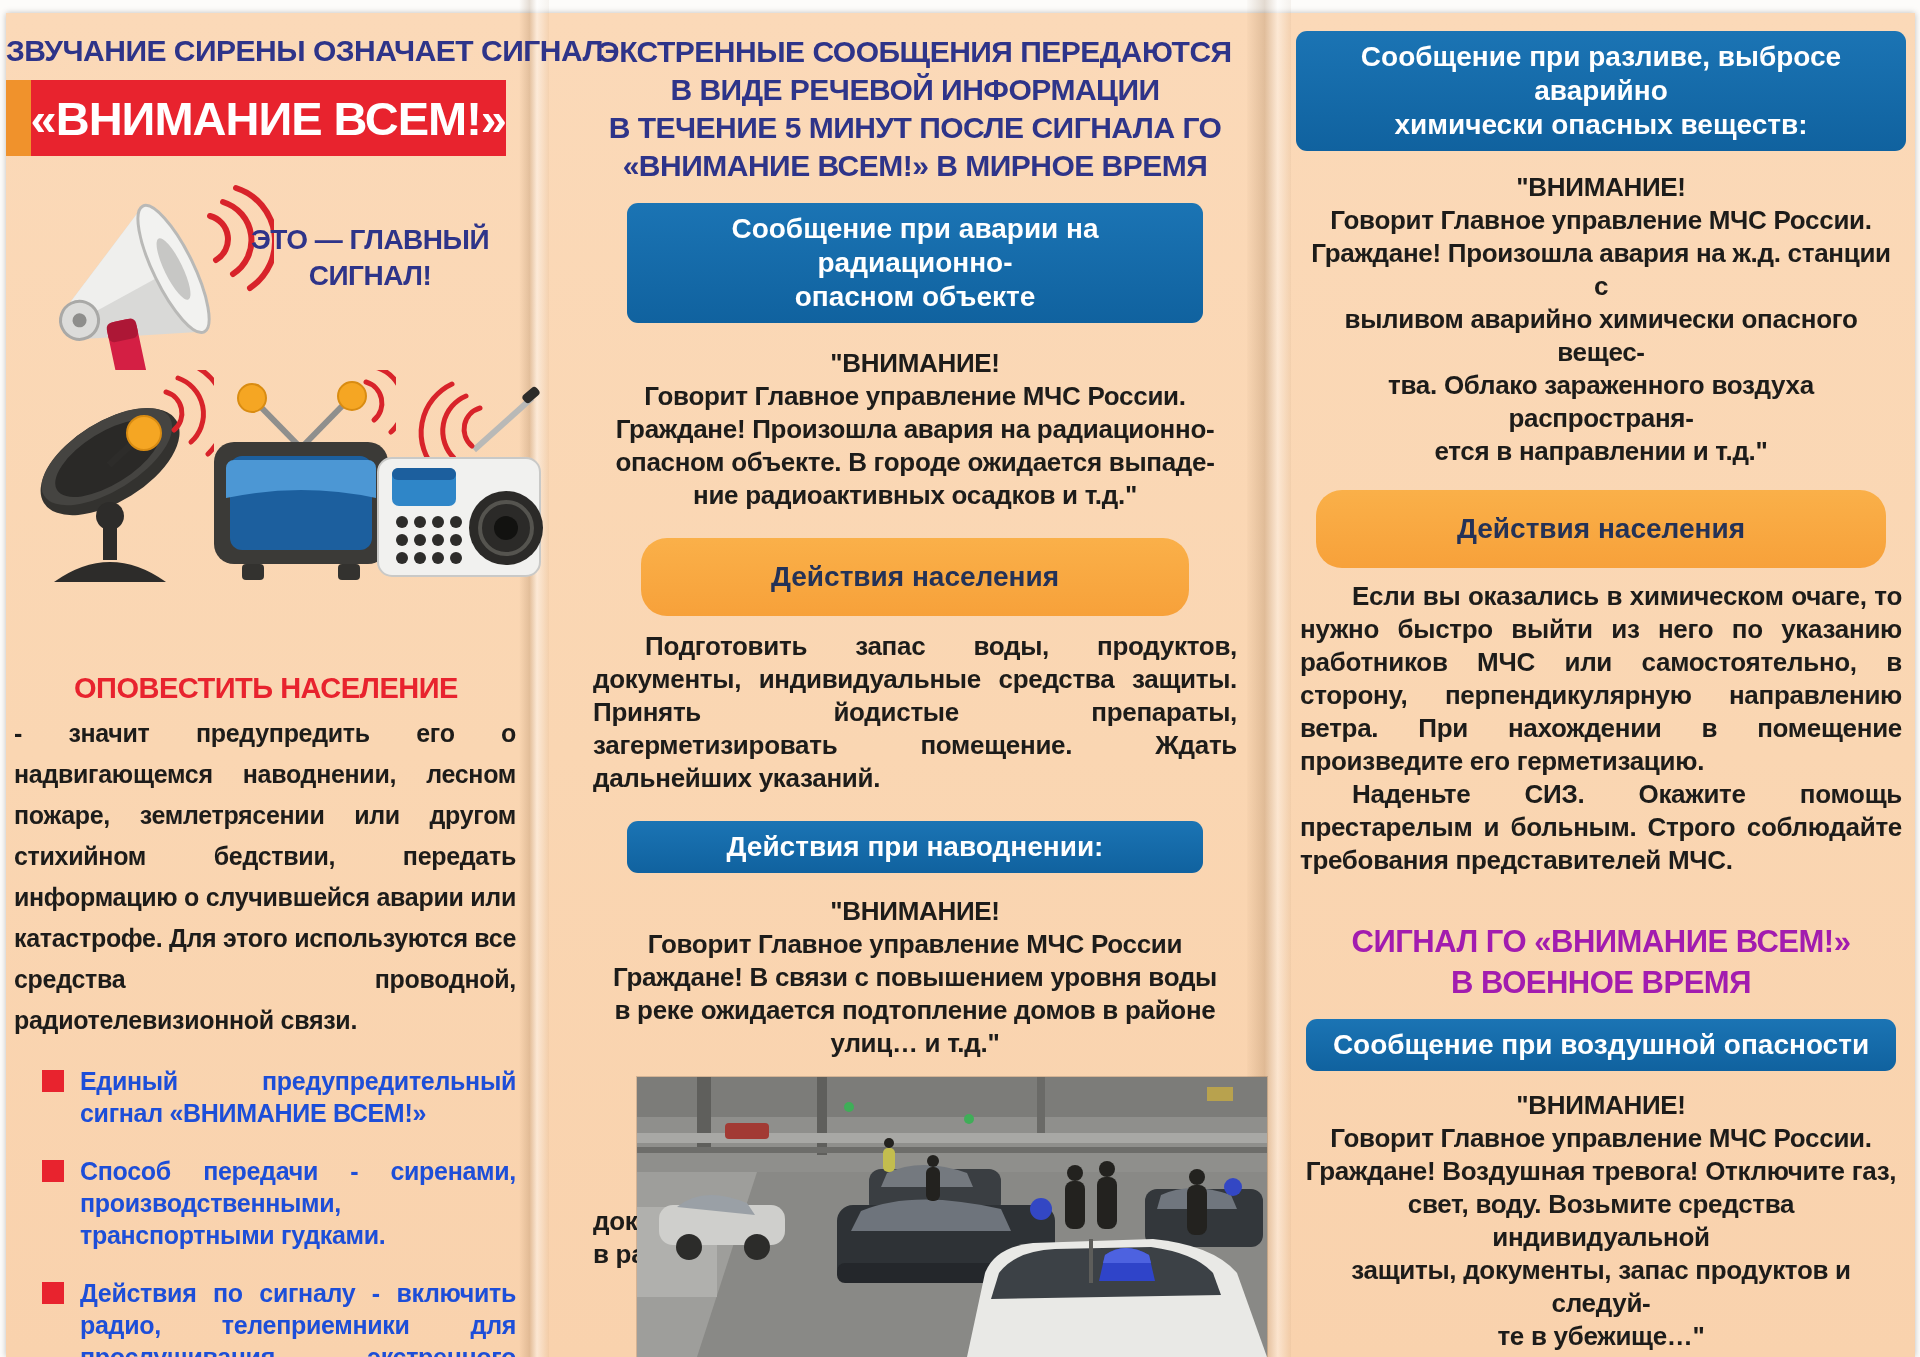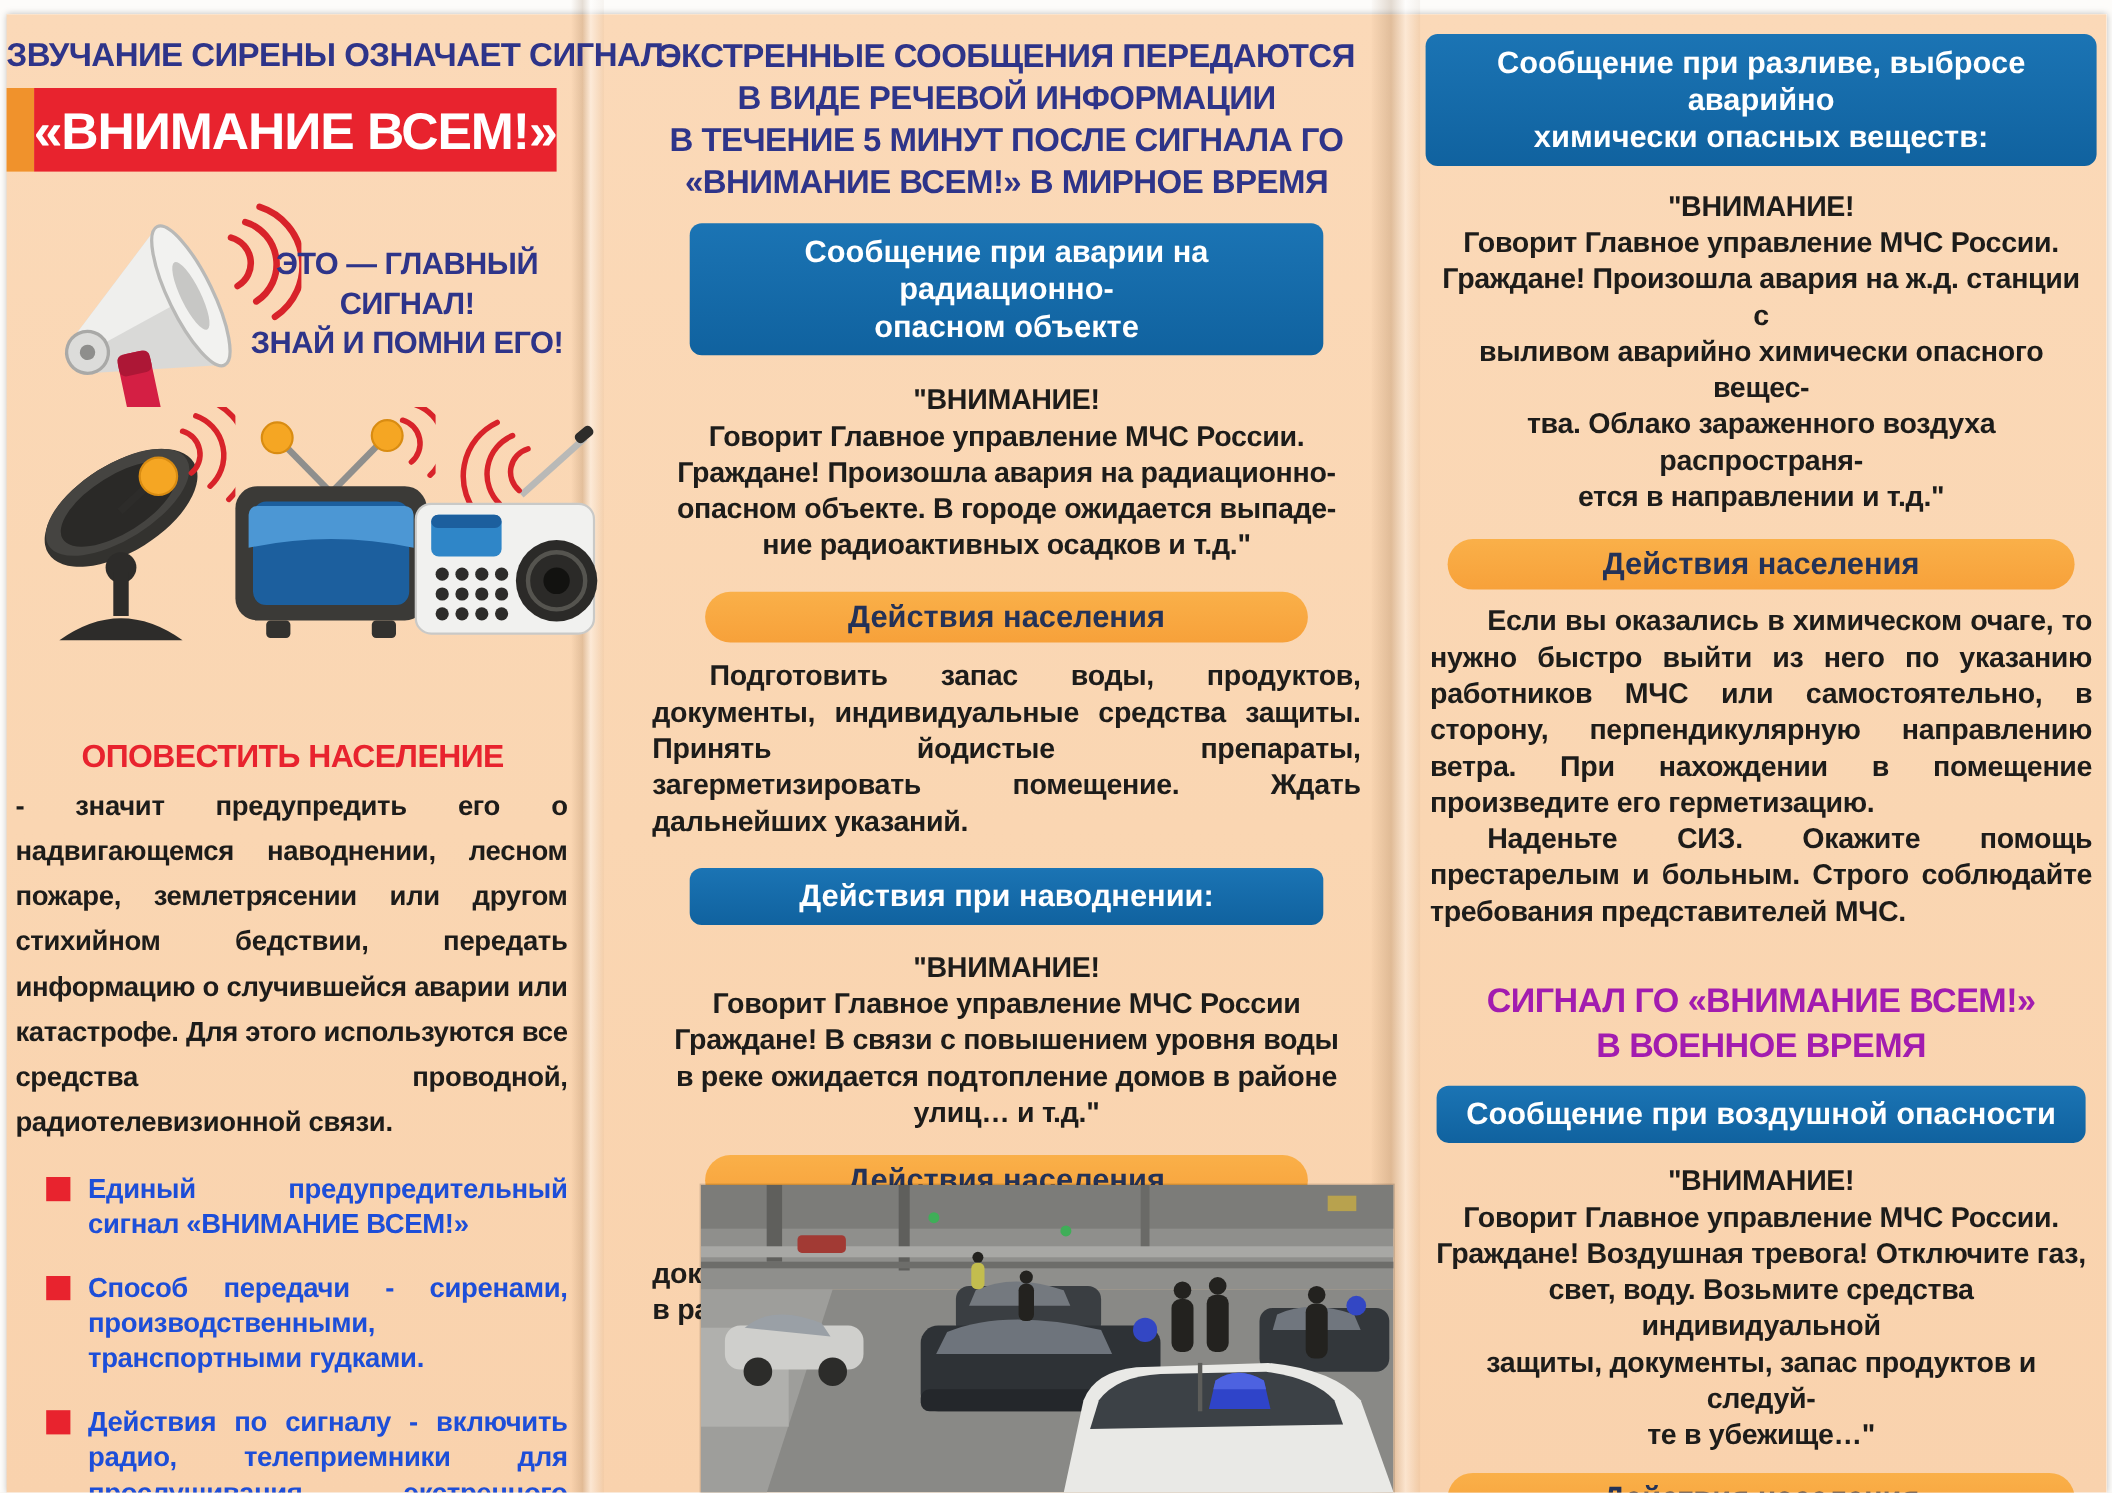--- a/index.html
+++ b/index.html
@@ -28,21 +28,21 @@
   .navy{color:#2e3489;}
   .purple{color:#a21caf;}
   .banner-blue{
     background:linear-gradient(180deg,#1b74b4 0%,#10629f 100%);
     color:#fff;border-radius:11px;text-align:center;
     font-size:28px;line-height:34px;padding:9px 12px;margin:0 auto;
   }
   .banner-orange{
     background:linear-gradient(180deg,#fab049 0%,#f7a13a 100%);
     color:#243257;border-radius:26px;text-align:center;
-    font-size:28px;line-height:30px;padding:8px 0;margin:0 auto;
+    font-size:28px;line-height:30px;padding:24px 0;margin:0 auto;
   }
   .msg{font-size:26px;line-height:33px;color:#1d1c1a;text-align:center;letter-spacing:-.3px;}
   .para{font-size:26px;line-height:33px;color:#1d1c1a;text-align:justify;letter-spacing:-.3px;}
   .indent{text-indent:52px;}
 
   
   #lp-title{margin-top:21px;text-align:center;font-size:30px;letter-spacing:-.5px;white-space:nowrap;}
   #lp-bannerrow{display:flex;height:76px;margin-top:12px;width:500px;}
   #lp-orangesq{width:82px;background:#f0922c;}
   #lp-redband{flex:1;background:#e8232e;color:#fff;display:flex;align-items:center;justify-content:center;
@@ -112,21 +112,20 @@
           </g>
         </g>
         <g fill="none" stroke="#d8232a" stroke-width="6" stroke-linecap="round">
           <path d="M186 58 a24 24 0 0 1 6 44"></path>
           <path d="M199 44 a40 40 0 0 1 10 72"></path>
           <path d="M212 30 a56 56 0 0 1 14 100"></path>
         </g>
       </svg>
       <div id="lp-slogan" class="navy">
         <div>ЭТО — ГЛАВНЫЙ СИГНАЛ!</div>
-        <div>ЗНАЙ И ПОМНИ ЕГО!</div>
       </div>
     </div>
 
     <div id="lp-devices">
       <svg width="190" height="218" viewBox="0 0 190 218" style="position:absolute;left:18px;top:0;">
         <g transform="rotate(-32 85 90)">
           <ellipse cx="85" cy="92" rx="78" ry="40" fill="#33322f"></ellipse>
           <ellipse cx="85" cy="86" rx="74" ry="34" fill="#454441"></ellipse>
           <ellipse cx="85" cy="88" rx="60" ry="26" fill="#2a2927"></ellipse>
         </g>

